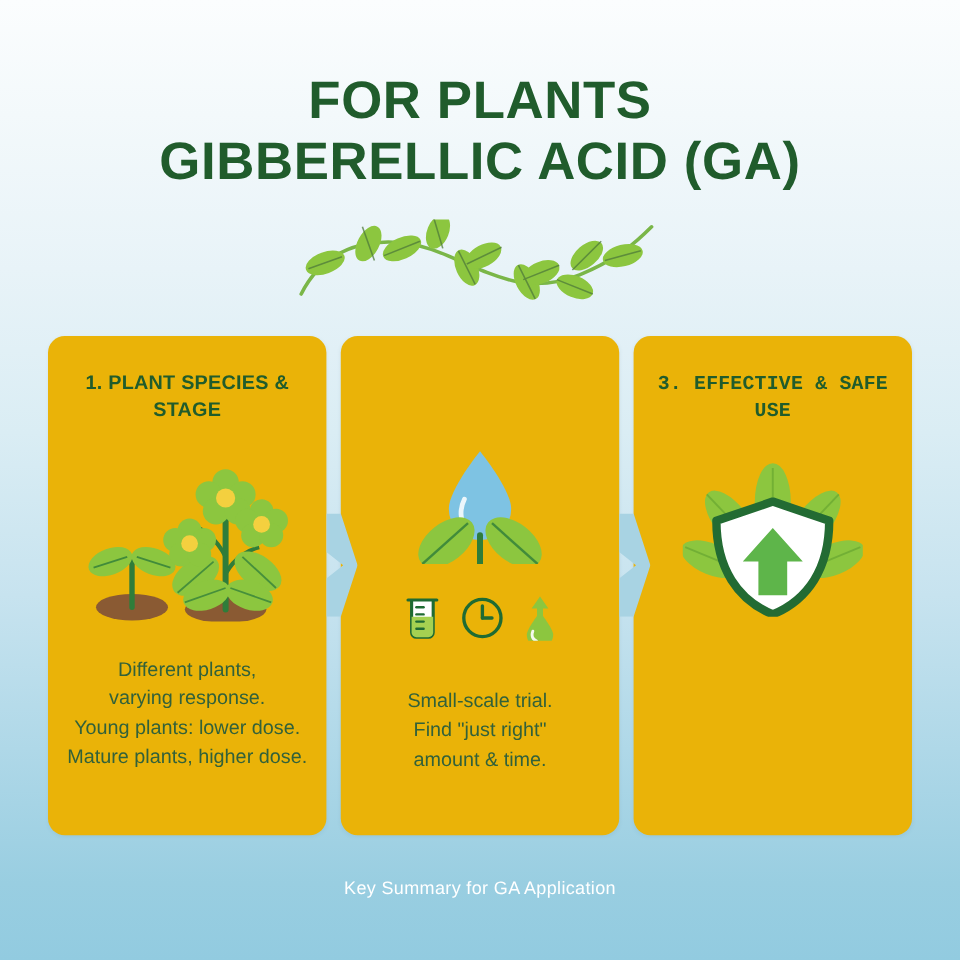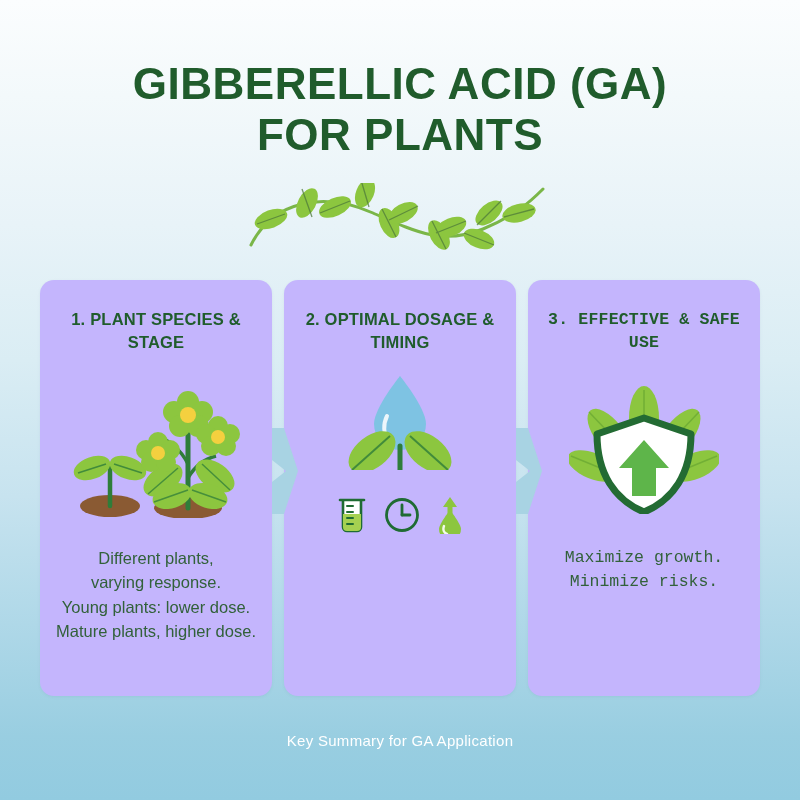--- a/index.html
+++ b/index.html
@@ -53,21 +53,21 @@
     position: absolute;
     top: 280px;
     left: 40px;
     width: 720px;
     height: 416px;
   }
   .card {
     position: absolute;
     top: 0;
     height: 416px;
-    background: #c4b5fd;
+    background: #eab308;
     border-radius: 14px;
     box-shadow: 0 1px 3px rgba(90,130,150,0.10);
   }
   .card-1 { left: 0px;   width: 232px; }
   .card-2 { left: 244px; width: 232px; }
   .card-3 { left: 488px; width: 232px; font-family: Liberation Mono, monospace; }
 
   .card-head {
     position: absolute;
     top: 28px;
@@ -136,22 +136,22 @@
     text-align: center;
     font-size: 15px;
     color: #ffffff;
     letter-spacing: 0.3px;
   }
 </style>
 </head>
 <body>
 
 <div class="title-block">
+  <div class="title-line">FOR PLANTS</div>
   <div class="title-line">GIBBERELLIC ACID (GA)</div>
-  <div class="title-line">FOR PLANTS</div>
 </div>
 
 <div class="vine-wrap">
   <svg width="314" height="72" viewBox="0 0 314 72" xmlns="http://www.w3.org/2000/svg">
     <path d="M8 62 C 30 18, 80 8, 130 30 C 175 50, 200 62, 240 46 C 272 33, 288 18, 300 6" fill="none" stroke="#7ab648" stroke-width="3" stroke-linecap="round"></path>
     <g fill="#8cc63f">
       <ellipse cx="28" cy="36" rx="17" ry="9" transform="rotate(-20 28 36)"></ellipse>
       <ellipse cx="64" cy="20" rx="16" ry="9" transform="rotate(-62 64 20)"></ellipse>
       <ellipse cx="92" cy="24" rx="17" ry="9" transform="rotate(-24 92 24)"></ellipse>
       <ellipse cx="122" cy="10" rx="15" ry="9" transform="rotate(-68 122 10)"></ellipse>
@@ -245,21 +245,20 @@
       </svg>
     </div>
 
     <div class="card-body body-1" style="white-space: pre-line; text-align: center;">Different plants,
 varying response.
 Young plants: lower dose.
 Mature plants, higher dose.</div>
   </div>
 
   <div class="card card-2">
-    <div class="card-head">2. OPTIMAL DOSAGE &amp; TIMING</div>
 
     <div class="art art-2">
       <svg width="120" height="98" viewBox="0 0 120 98" xmlns="http://www.w3.org/2000/svg">
         <path d="M60 4 C 60 4, 86 36, 86 52 A 26 26 0 0 1 34 52 C 34 36, 60 4, 60 4 Z" fill="#7ec3e3"></path>
         <path d="M47 44 C 43 52, 43 62, 49 70" stroke="#ffffff" stroke-width="4" fill="none" stroke-linecap="round" opacity="0.85"></path>
         <path d="M60 98 L60 74" stroke="#2f7d3a" stroke-width="5" stroke-linecap="round"></path>
         <ellipse cx="32" cy="80" rx="27" ry="16" transform="rotate(-38 32 80)" fill="#8cc63f"></ellipse>
         <ellipse cx="88" cy="80" rx="27" ry="16" transform="rotate(38 88 80)" fill="#8cc63f"></ellipse>
         <g stroke="#2f7d3a" stroke-width="2" fill="none" opacity="0.8">
           <line x1="12" y1="98" x2="50" y2="64"></line>
@@ -291,20 +290,23 @@
       </span>
       <span>
         <svg width="26" height="38" viewBox="0 0 26 38" xmlns="http://www.w3.org/2000/svg">
           <path d="M13 14 C 13 14, 24 28, 24 33 A 11 11 0 0 1 2 33 C 2 28, 13 14, 13 14 Z" fill="#8cc63f"></path>
           <path d="M7 30 C 5.5 34, 7 37, 10 38" stroke="#ffffff" stroke-width="2.4" fill="none" stroke-linecap="round" opacity="0.9"></path>
           <path d="M13 1 L20 11 L15.5 11 L15.5 18 L10.5 18 L10.5 11 L6 11 Z" fill="#8cc63f"></path>
         </svg>
       </span>
     </div>
 
+    <div class="card-body body-2" style="white-space: pre-line;">Small-scale trial.
+Find "just right"
+amount &amp; time.</div>
   </div>
 
   <div class="card card-3">
     <div class="card-head">3. EFFECTIVE &amp; SAFE USE</div>
 
     <div class="art art-3">
       <svg width="150" height="132" viewBox="0 0 150 132" xmlns="http://www.w3.org/2000/svg">
         <g fill="#8cc63f">
           <ellipse cx="75" cy="36" rx="15" ry="32"></ellipse>
           <ellipse cx="40" cy="52" rx="14" ry="30" transform="rotate(-38 40 52)"></ellipse>
@@ -317,22 +319,20 @@
           <line x1="20" y1="30" x2="60" y2="72"></line>
           <line x1="130" y1="30" x2="90" y2="72"></line>
           <line x1="2" y1="74" x2="46" y2="92"></line>
           <line x1="148" y1="74" x2="104" y2="92"></line>
         </g>
         <path d="M75 36 L122 52 C 122 92, 104 118, 75 130 C 46 118, 28 92, 28 52 Z" fill="#ffffff" stroke="#236b33" stroke-width="7" stroke-linejoin="round"></path>
         <path d="M75 58 L100 86 L87 86 L87 114 L63 114 L63 86 L50 86 Z" fill="#5eb54a"></path>
       </svg>
     </div>
 
-    <div class="card-body body-3" style="white-space: pre-line;">Maximize growth.
-Minimize risks.</div>
   </div>
 
   <div class="chevron chev-1">
     <svg width="26" height="86" viewBox="0 0 26 86" xmlns="http://www.w3.org/2000/svg">
       <path d="M0 0 L0 32 L14 43 L0 54 L0 86 L12 86 L26 43 L12 0 Z" fill="#a8d3e3"></path>
     </svg>
   </div>
   <div class="chevron chev-2">
     <svg width="26" height="86" viewBox="0 0 26 86" xmlns="http://www.w3.org/2000/svg">
       <path d="M0 0 L0 32 L14 43 L0 54 L0 86 L12 86 L26 43 L12 0 Z" fill="#a8d3e3"></path>

